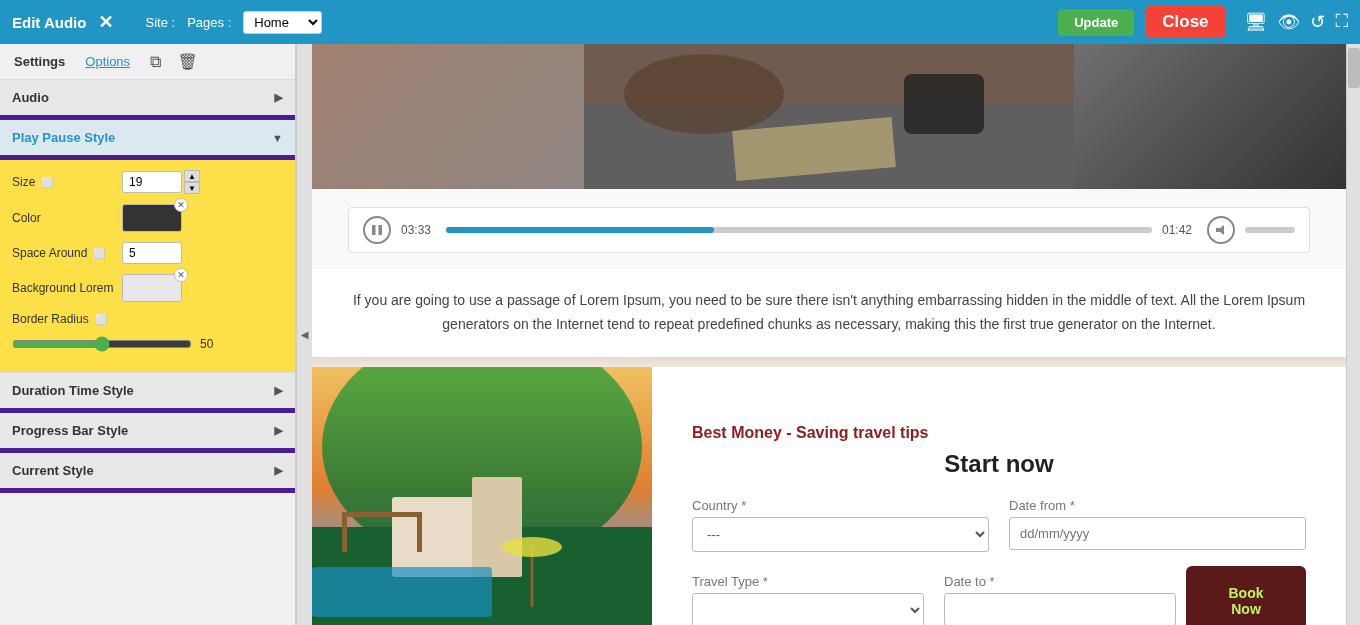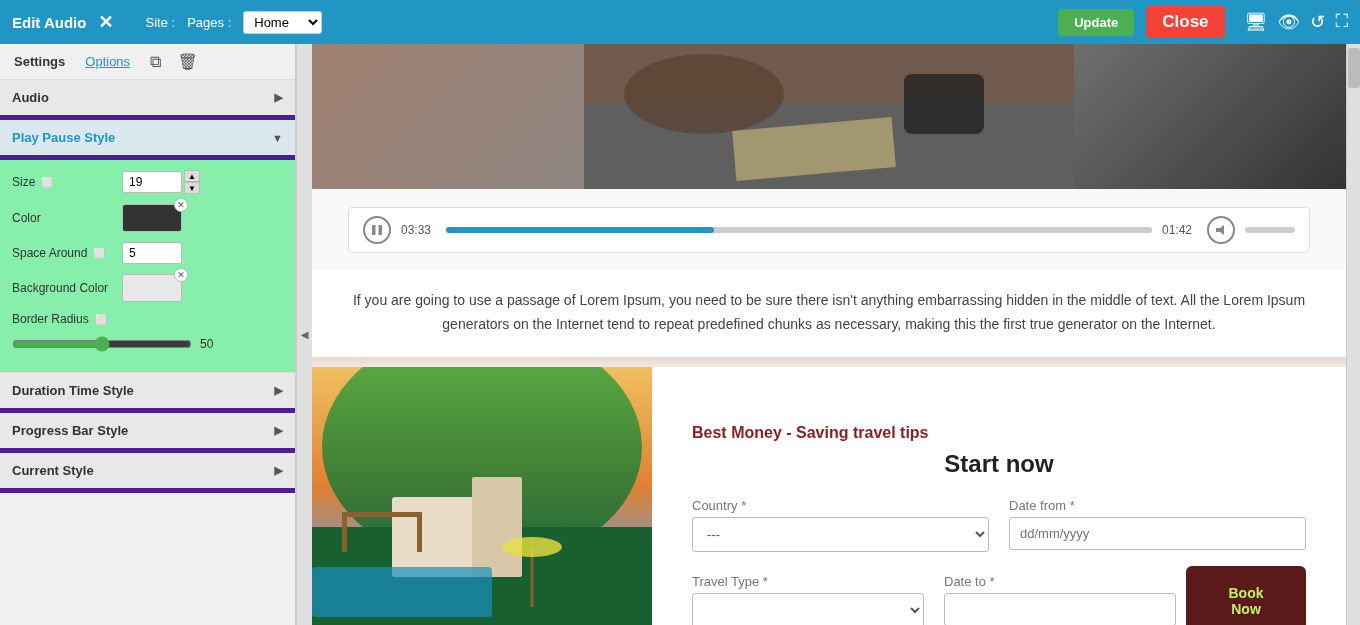--- a/index.html
+++ b/index.html
@@ -34,21 +34,21 @@
 
     
     .section-header {
       display: flex; align-items: center; justify-content: space-between;
       padding: 10px 12px; background: #e0e0e0; border-bottom: 5px solid #4c1d95;
       cursor: pointer; font-weight: bold; font-size: 13px; color: #333;
     }
     .section-header .arrow { font-size: 11px; color: #555; }
 
     
-    .section-content { padding: 10px 12px; background: #86efac; border-bottom: 1px solid #ddd; }
+    .section-content { padding: 10px 12px; background: #fde047; border-bottom: 1px solid #ddd; }
 
     .field-row { display: flex; align-items: center; margin-bottom: 10px; }
     .field-label { width: 110px; font-size: 12px; color: #333; flex-shrink: 0; }
     .field-label .monitor-icon { font-size: 10px; color: #777; margin-left: 3px; }
 
     .size-input-wrap { display: flex; align-items: center; gap: 2px; }
     .size-input { width: 60px; padding: 3px 6px; border: 1px solid #bbb; border-radius: 3px; font-size: 12px; }
     .spin-btns { display: flex; flex-direction: column; }
     .spin-btn { width: 16px; height: 12px; background: #ddd; border: 1px solid #bbb; cursor: pointer; font-size: 8px; display: flex; align-items: center; justify-content: center; }
 
@@ -211,21 +211,21 @@
 
         <div class="field-row">
           <span class="field-label">
             <span>Space Around</span>
             <span class="monitor-icon">⬜</span>
           </span>
           <input class="space-input" type="text" value="5" style="">
         </div>
 
         <div class="field-row">
-          <span class="field-label">Background Color</span>
+          <span class="field-label">Background Lorem</span>
           <div class="color-swatch-wrap">
             <div class="color-swatch light" style="background:#e8e8e8;"></div>
             <span class="swatch-x">✕</span>
           </div>
         </div>
 
         <div class="field-row">
           <span class="field-label">
             <span>Border Radius</span>
             <span class="monitor-icon">⬜</span>

